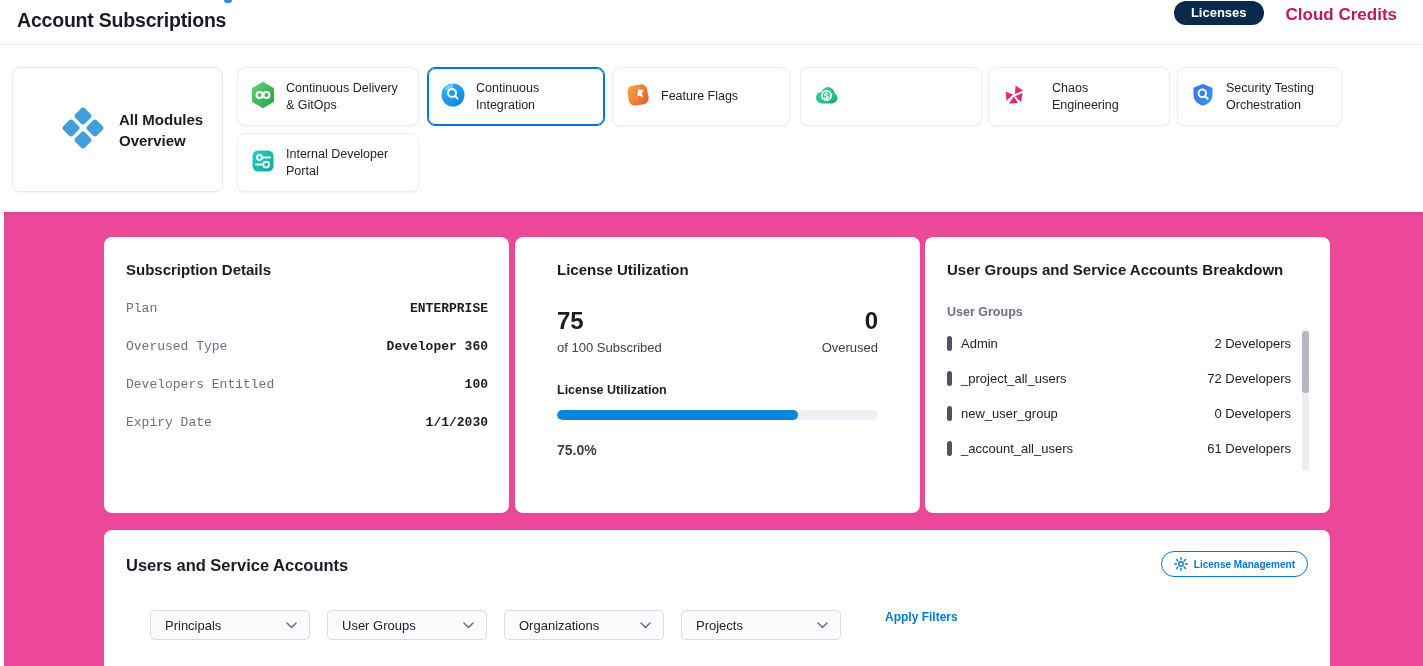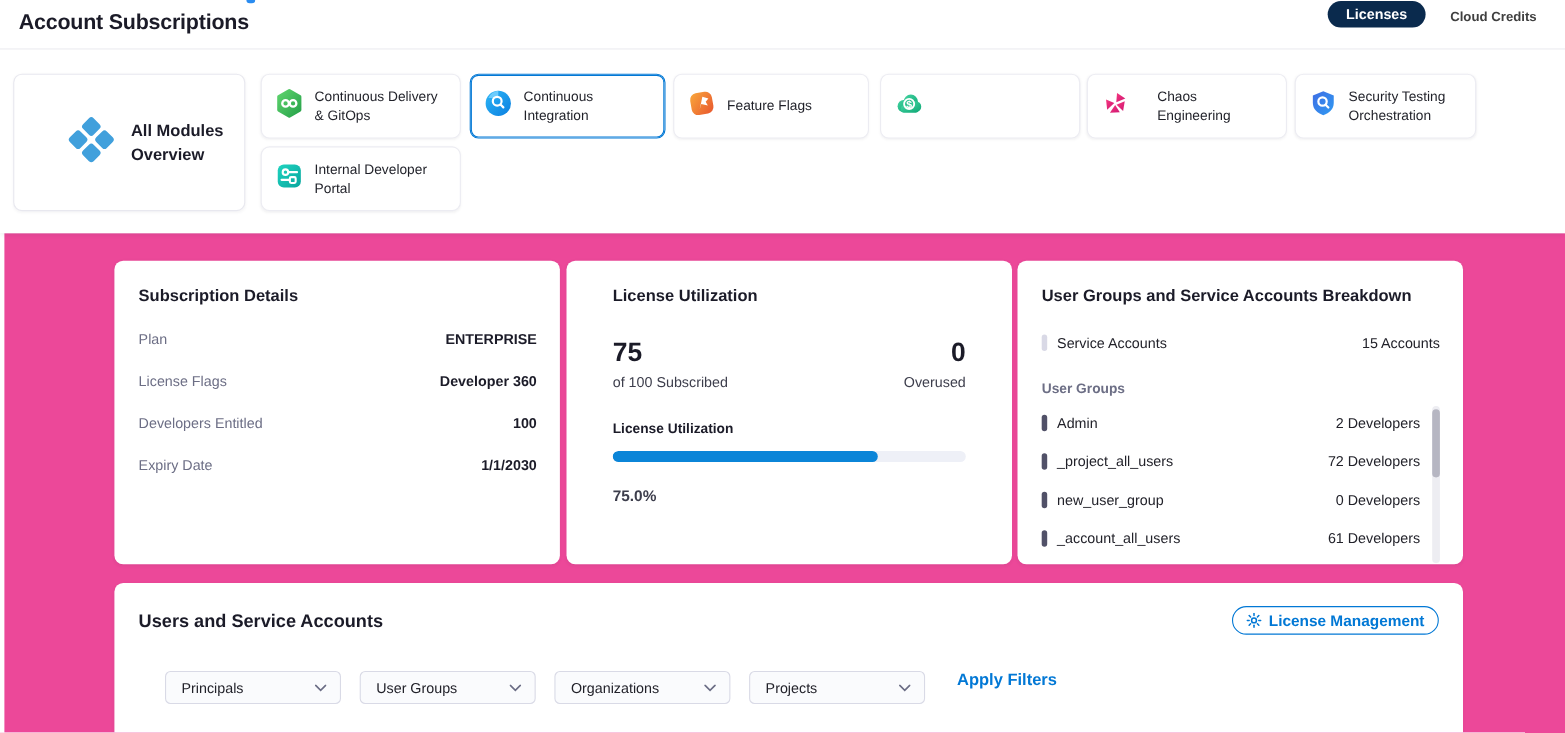--- a/index.html
+++ b/index.html
@@ -11,21 +11,21 @@
   .header { position:absolute; top:0; left:0; width:100%; height:45px; background:#fff;
     border-bottom:1px solid #ebebf0; z-index:5; }
   .page-title { position:absolute; left:17px; top:9px; font-size:19.5px; font-weight:700;
     letter-spacing:-0.2px; color:#1b1b28; }
   .top-fragment { position:absolute; left:224px; top:0; width:8px; height:3px;
     background:#2a8cf0; border-radius:0 0 3px 3px; }
   .header-tabs { position:absolute; right:26px; top:0; height:30px; display:flex;
     align-items:center; gap:22px; }
   .pill-tab { background:#0a2a4d; color:#fff; font-size:13px; font-weight:700;
     padding:4px 17px 5px; border-radius:999px; margin-top:-4px; cursor:pointer; }
-  .link-tab { color:#404040; font-size:12px; font-weight:700; cursor:pointer; }
+  .link-tab { color:#be185d; font-size:17px; font-weight:700; cursor:pointer; }
 
   
   .module-band { position:absolute; top:45px; left:0; width:100%; height:167px; background:#fff;
     box-shadow:0 3px 4px -1px rgba(40,41,61,0.10); z-index:4; }
   .overview-card { position:absolute; left:12px; top:22px; width:211px; height:125px;
     background:#fff; border:1px solid #e8e8ef; border-radius:8px; display:flex;
     align-items:center; gap:13px; padding-left:47px; cursor:pointer;
     box-shadow:0 1px 2px rgba(96,97,112,0.06); }
   .overview-label { font-size:15px; font-weight:700; line-height:21px; width:100px; color:#1b1b28; }
   .mod-card { position:absolute; height:59px; background:#fff; border:1px solid #ececf2;
@@ -37,21 +37,21 @@
 
   
   .main-band { position:absolute; top:212px; left:4px; width:100%; height:454px;
     background:#ec4899; overflow:hidden; }
   .card { position:absolute; background:#fff; border-radius:8px;
     box-shadow:0 1px 3px rgba(40,41,61,0.07); }
   .card-title { font-size:15px; font-weight:700; color:#1b1b28; white-space:nowrap; }
 
   
   .card-sub { left:100px; top:25px; width:405px; height:276px; padding:24px 21px 0 22px; }
-  .kv-row { display:flex; justify-content:space-between; align-items:baseline; margin-top:23px; }
+  .kv-row { display:flex; justify-content:space-between; align-items:baseline; margin-top:23px;font-family:Liberation Mono, monospace; }
   .kv-label { font-size:13px; color:#6c6e85; }
   .kv-value { font-size:13px; font-weight:700; color:#1b1b28; }
 
   
   .card-util { left:511px; top:25px; width:405px; height:276px; padding:24px 42px 0 42px; }
   .util-numbers { display:flex; justify-content:space-between; margin-top:30px; }
   .util-big { font-size:24px; font-weight:700; color:#1b1b28; line-height:26px; }
   .util-caption { font-size:13px; color:#3d3e4c; margin-top:6px; }
   .util-right { text-align:right; }
   .bar-label { font-size:12.5px; font-weight:700; color:#1b1b28; margin-top:28px; }
@@ -75,28 +75,28 @@
   .bk-scrollbar { position:absolute; right:0; top:-7px; width:7px; height:143px;
     background:#ededf2; border-radius:4px; }
   .bk-thumb { position:absolute; left:0; top:3px; width:7px; height:62px;
     background:#b6b6c2; border-radius:4px; cursor:pointer; }
 
   
   .card-users { left:100px; top:318px; width:1226px; height:210px; padding:26px 22px 0 22px; }
   .users-title { font-size:16.5px; font-weight:700; color:#1b1b28; }
   .lic-mgmt-btn { position:absolute; top:21px; right:22px; height:26px; display:flex;
     align-items:center; gap:6px; border:1.5px solid #0278d5; border-radius:14px;
-    padding:0 12px; color:#0278d5; font-size:14px; font-weight:700; background:#fff;
+    padding:0 12px; color:#0278d5; font-size:10px; font-weight:700; background:#fff;
     cursor:pointer; }
   .filters-row { position:absolute; left:46px; top:80px; display:flex; gap:17px; align-items:flex-start; }
   .dropdown { width:160px; height:30px; background:#fafbfd; border:1px solid #d9dae6;
     border-radius:5px; display:flex; align-items:center; justify-content:space-between;
     padding:0 12px 0 14px; cursor:pointer; }
   .dd-label { font-size:13px; color:#22222a; }
-  .apply-filters { margin-left:12px; color:#0278d5; font-size:15px; font-weight:700; cursor:pointer; }
+  .apply-filters { margin-left:27px; color:#0278d5; font-size:12px; font-weight:700; cursor:pointer; }
 </style>
 </head>
 <body>
 
 <div class="page">
 
   <div class="header">
     <div class="top-fragment"></div>
     <div class="page-title">Account Subscriptions</div>
     <div class="header-tabs">
@@ -250,21 +250,21 @@
 
   <div class="main-band">
 
     <div class="card card-sub">
       <div class="card-title">Subscription Details</div>
       <div class="kv-row">
         <span class="kv-label">Plan</span>
         <span class="kv-value">ENTERPRISE</span>
       </div>
       <div class="kv-row">
-        <span class="kv-label">License Flags</span>
+        <span class="kv-label">Overused Type</span>
         <span class="kv-value">Developer 360</span>
       </div>
       <div class="kv-row">
         <span class="kv-label">Developers Entitled</span>
         <span class="kv-value">100</span>
       </div>
       <div class="kv-row">
         <span class="kv-label">Expiry Date</span>
         <span class="kv-value">1/1/2030</span>
       </div>
@@ -284,25 +284,20 @@
       </div>
       <div class="bar-label">License Utilization</div>
       <div class="progress-track">
         <div class="progress-fill" style="width: 75%;"></div>
       </div>
       <div class="util-pct">75.0%</div>
     </div>
 
     <div class="card card-break">
       <div class="card-title">User Groups and Service Accounts Breakdown</div>
-      <div class="bk-row bk-sa">
-        <span class="bk-marker marker-light"></span>
-        <span class="bk-label">Service Accounts</span>
-        <span class="bk-value">15 Accounts</span>
-      </div>
       <div class="bk-heading">User Groups</div>
       <div class="bk-list">
         <div class="bk-row">
           <span class="bk-marker marker-dark"></span>
           <span class="bk-label">Admin</span>
           <span class="bk-value">2 Developers</span>
         </div>
         <div class="bk-row">
           <span class="bk-marker marker-dark"></span>
           <span class="bk-label">_project_all_users</span>

